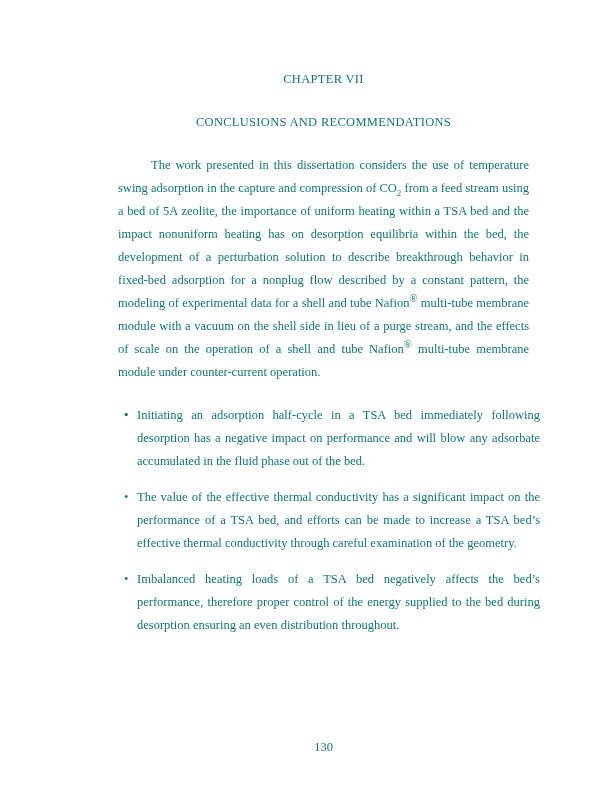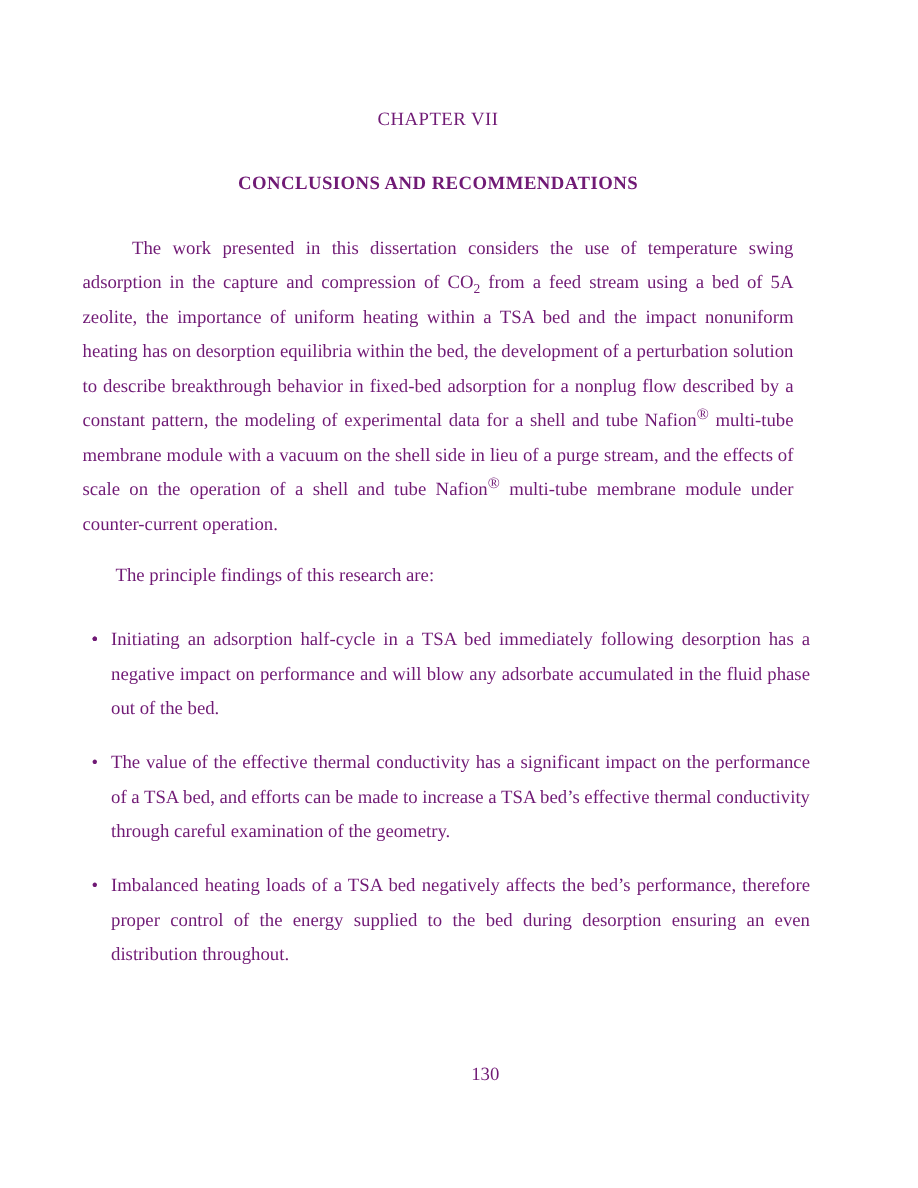--- a/index.html
+++ b/index.html
@@ -5,38 +5,37 @@
   html, body {
     margin: 0;
     padding: 0;
     background: #ffffff;
   }
   .page {
     position: relative;
     width: 612px;
     height: 792px;
     background: #ffffff;
-    color: #701a75;
+    color: #0f766e;
     font-family: "Liberation Serif", "DejaVu Serif", serif;
     font-size: 12.5px;
     line-height: 23px;
-    padding: 68px 72px 0 44px;
+    padding: 68px 72px 0 107px;
     box-sizing: border-box;
     overflow: hidden;
   }
   .chapter-heading {
     text-align: center;
     margin: 0 0 20px 0;
     letter-spacing: 0.3px;
   }
   .chapter-title {
     text-align: center;
     margin: 0 0 20px 0;
     letter-spacing: 0.3px;
-    font-weight: bold;
   }
   p.intro {
     margin: 11px;
     text-align: justify;
     text-indent: 33px;
   }
   p.lead {
     margin: 0;
     text-indent: 33px;
   }
@@ -64,36 +63,35 @@
     line-height: 0;
   }
   sup.reg {
     font-size: 0.85em;
     line-height: 0;
     vertical-align: 0.45em;
   }
   .page-number {
     position: absolute;
     left: 107px;
-    top: 705px;
+    top: 736px;
     width: 433px;
     text-align: center;
   }
 </style>
 </head>
 <body>
 
 <div class="page">
   <div class="chapter-heading">CHAPTER VII</div>
 
   <div class="chapter-title">CONCLUSIONS AND RECOMMENDATIONS</div>
 
   <p class="intro"><span>The work presented in this dissertation considers the use of temperature swing adsorption in the capture and compression of CO</span><sub>2</sub><span> from a feed stream using a bed of 5A zeolite, the importance of uniform heating within a TSA bed and the impact nonuniform heating has on desorption equilibria within the bed, the development of a perturbation solution to describe breakthrough behavior in fixed-bed adsorption for a nonplug flow described by a constant pattern, the modeling of experimental data for a shell and tube Nafion</span><sup class="reg">®</sup><span> multi-tube membrane module with a vacuum on the shell side in lieu of a purge stream, and the effects of scale on the operation of a shell and tube Nafion</span><sup class="reg">®</sup><span> multi-tube membrane module under counter-current operation.</span></p>
 
-  <p class="lead">The principle findings of this research are:</p>
 
 
   <ul class="findings">
       <li><span class="bullet">•</span></li>
       <li><span class="bullet">•</span><span>Initiating an adsorption half-cycle in a TSA bed immediately following desorption has a negative impact on performance and will blow any adsorbate accumulated in the fluid phase out of the bed.</span></li>
       <li><span class="bullet">•</span><span>The value of the effective thermal conductivity has a significant impact on the performance of a TSA bed, and efforts can be made to increase a TSA bed’s effective thermal conductivity through careful examination of the geometry.</span></li>
       <li><span class="bullet">•</span><span>Imbalanced heating loads of a TSA bed negatively affects the bed’s performance, therefore proper control of the energy supplied to the bed during desorption ensuring an even distribution throughout.</span></li>
     </ul>
 
   <div class="page-number">130</div>

